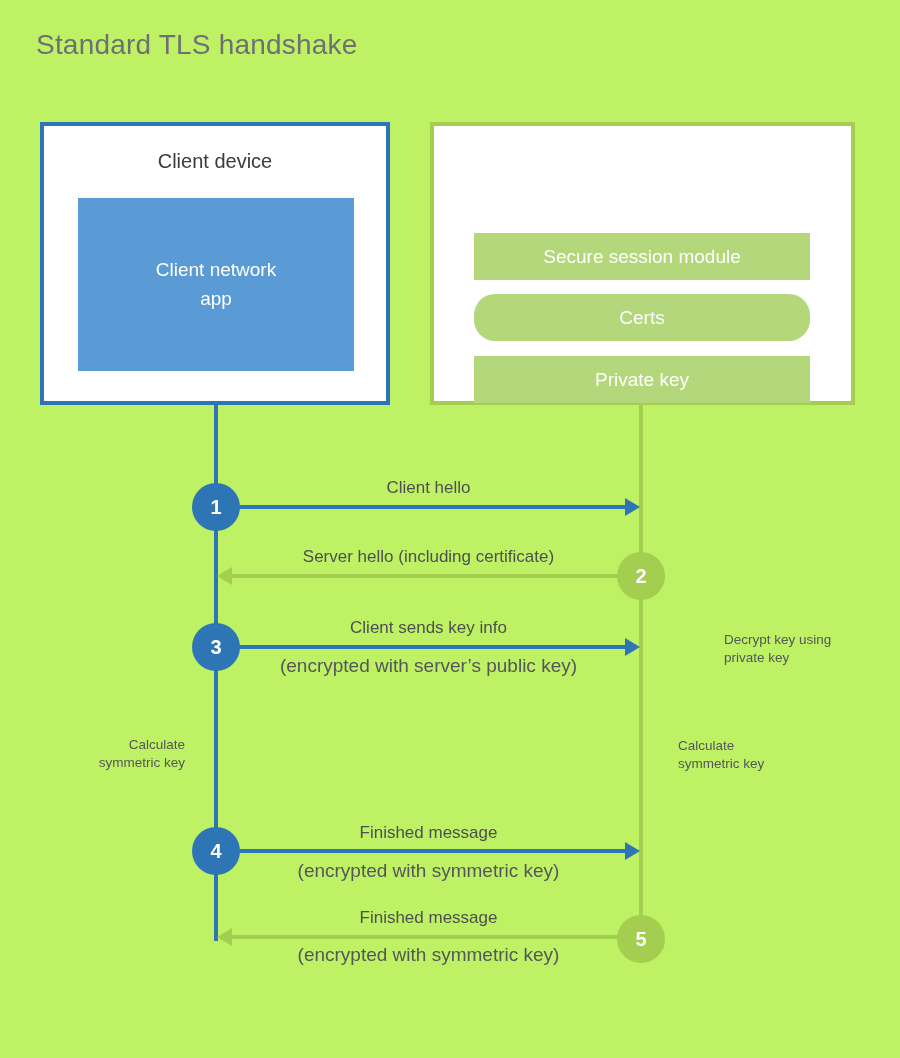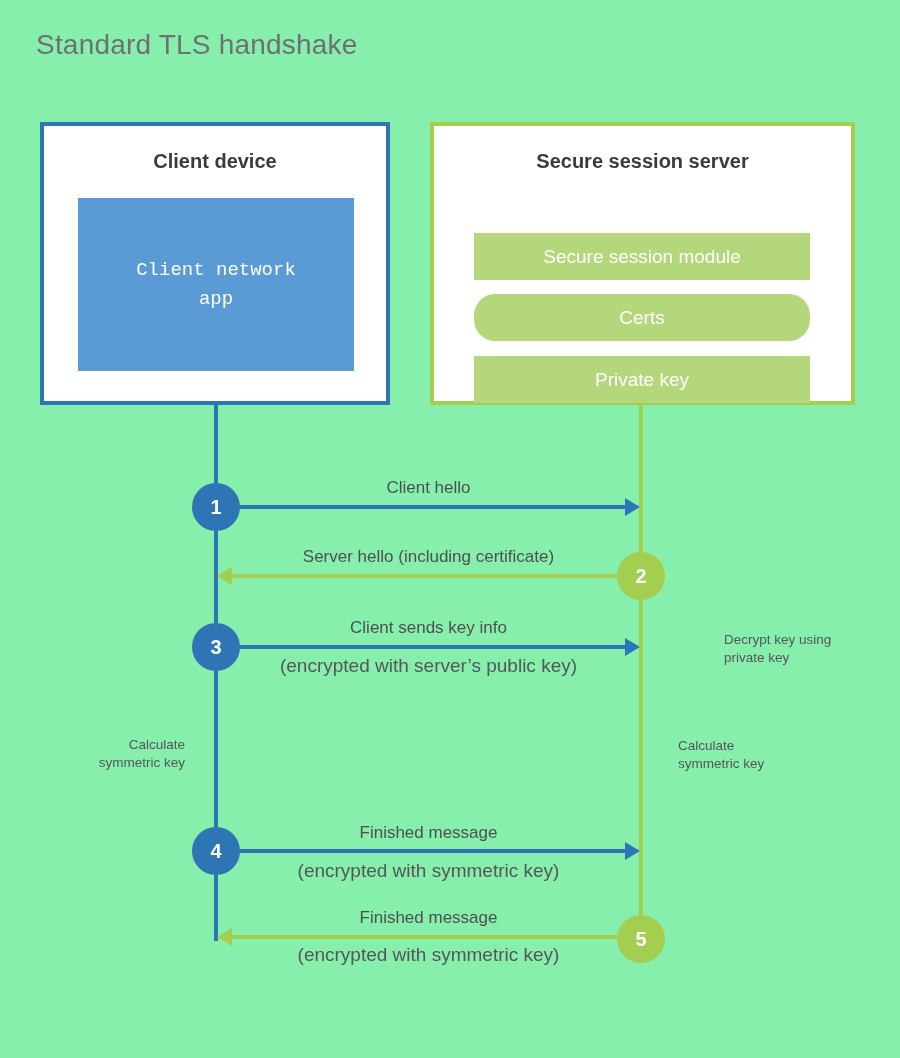--- a/index.html
+++ b/index.html
@@ -3,39 +3,39 @@
 <meta charset="utf-8">
 <style>
   :root{
     --blue:#2e75b6; --blue-fill:#5b9bd5;
     --green:#a3ce4f; --green-fill:#b5d77c;
     --title-text:#6f7073; --heading-text:#3b3b3d;
     --label-text:#4e4f51; --note-text:#55565a;
   }
   html,body{margin:0;padding:0;background:#fff;}
   .canvas{
-    position:relative; width:900px; height:1058px; background:#86efac;
+    position:relative; width:900px; height:1058px; background:#bef264;
     font-family:"Liberation Sans","DejaVu Sans",sans-serif; overflow:hidden;
   }
   .diagram-title{
     position:absolute; left:36px; top:29px; margin:0;
     font-size:28px; font-weight:300; color:var(--title-text); letter-spacing:.2px;
   }
   .device-box{position:absolute; top:122px; height:283px; background:#fff; box-sizing:border-box;}
   .device-box.client{left:40px; width:350px; border:4px solid var(--blue);}
   .device-box.server{left:430px; width:425px; border:4px solid var(--green);}
   .box-title{
     position:absolute; left:0; right:0; top:24px; text-align:center;
-    font-size:20px; font-weight:bold; color:var(--heading-text);
+    font-size:20px; font-weight:normal; color:var(--heading-text);
   }
   .client-module{
     position:absolute; left:34px; top:72px; width:276px; height:173px;
     background:var(--blue-fill); display:flex; align-items:center; justify-content:center;
   }
-  .client-module-label{color:#fff; font-size:19px; text-align:center; white-space:pre-line; line-height:1.5;font-family:Liberation Mono, monospace;}
+  .client-module-label{color:#fff; font-size:19px; text-align:center; white-space:pre-line; line-height:1.5;}
   .server-bar{
     position:absolute; left:40px; width:336px; height:47px; background:var(--green-fill);
     display:flex; align-items:center; justify-content:center;margin-top:32px;
   }
   .server-bar.b0{top:75px;} .server-bar.b1{top:136px;border-radius:21px;} .server-bar.b2{top:198px;}
   .server-bar-label{color:#fff; font-size:19px;}
   .spine{position:absolute; width:4px; z-index:1;}
   .spine.blue{left:214px; top:403px; height:538px; background:var(--blue);}
   .spine.green{left:639px; top:403px; height:536px; background:var(--green);}
   .hline{position:absolute; height:4px; z-index:3;}
@@ -81,21 +81,20 @@
 
   <div class="device-box client">
     <div class="box-title">Client device</div>
     <div class="client-module">
       <div class="client-module-label">Client network
 app</div>
     </div>
   </div>
 
   <div class="device-box server">
-    <div class="box-title">Secure session server</div>
     <div class="server-bar b0">
       <div class="server-bar-label">Secure session module</div>
     </div>
     <div class="server-bar b1">
       <div class="server-bar-label">Certs</div>
     </div>
     <div class="server-bar b2">
       <div class="server-bar-label">Private key</div>
     </div>
   </div>

